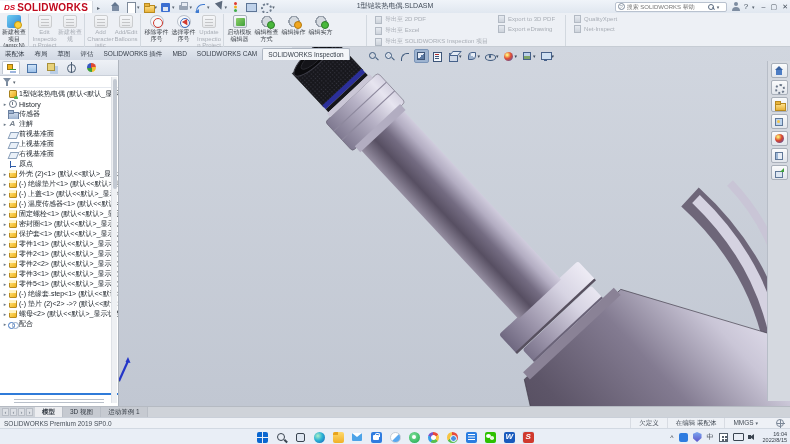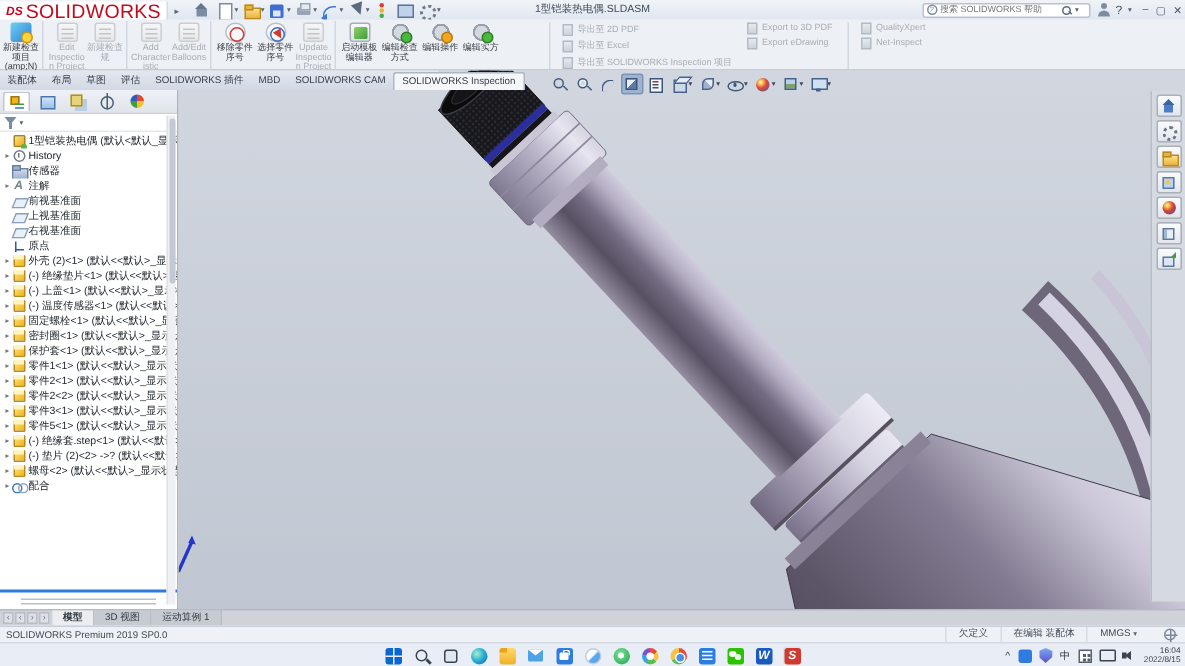--- a/index.html
+++ b/index.html
@@ -6,21 +6,21 @@
   *{box-sizing:border-box;}
   #app{position:relative;width:790px;height:444px;overflow:hidden;
        font-family:"Liberation Sans","DejaVu Sans",sans-serif;color:#3c4148;background:#eef1f5;}
 
   
   .titlebar{position:absolute;left:0;top:0;width:790px;height:15px;
     background:linear-gradient(#f0f4f9,#dfe6ef);border-bottom:1px solid #c9d0da;
     display:flex;align-items:center;font-size:7px;}
   .logo{display:flex;align-items:center;height:13px;background:#fff;padding:0 4px;border-right:1px solid #d6dbe2;}
   .logo .dsmark{color:#d0021b;font-weight:bold;font-style:italic;font-size:8px;margin-right:2px;}
-  .logo .brand{color:#c00a1e;font-weight:normal;font-size:13px;letter-spacing:.2px;}
+  .logo .brand{color:#c00a1e;font-weight:bold;font-size:10px;letter-spacing:.2px;}
   .expander{font-size:6px;color:#5a6470;margin:0 4px;}
   .qtb{display:flex;align-items:center;gap:3px;margin-left:6px;}
   .qtb-item{display:flex;align-items:center;gap:1px;}
   .qi{width:11px;height:10px;position:relative;display:inline-block;}
   .dd{font-size:5px;color:#5a6470;}
   .qi-home::before{content:"";position:absolute;left:2px;top:4px;width:7px;height:5px;background:#7c8ca3;}
   .qi-home::after{content:"";position:absolute;left:1px;top:0;border-left:4.5px solid transparent;border-right:4.5px solid transparent;border-bottom:4.5px solid #64778f;}
   .qi-new::before{content:"";position:absolute;left:2px;top:0;width:7px;height:10px;background:#fff;border:1px solid #7d8a9b;}
   .qi-open::before{content:"";position:absolute;left:1px;top:3px;width:9px;height:6px;background:linear-gradient(#ffe08a,#e8b33c);border:1px solid #b98a1f;}
   .qi-open::after{content:"";position:absolute;left:1px;top:1px;width:4px;height:2px;background:#e8b33c;border:1px solid #b98a1f;}

